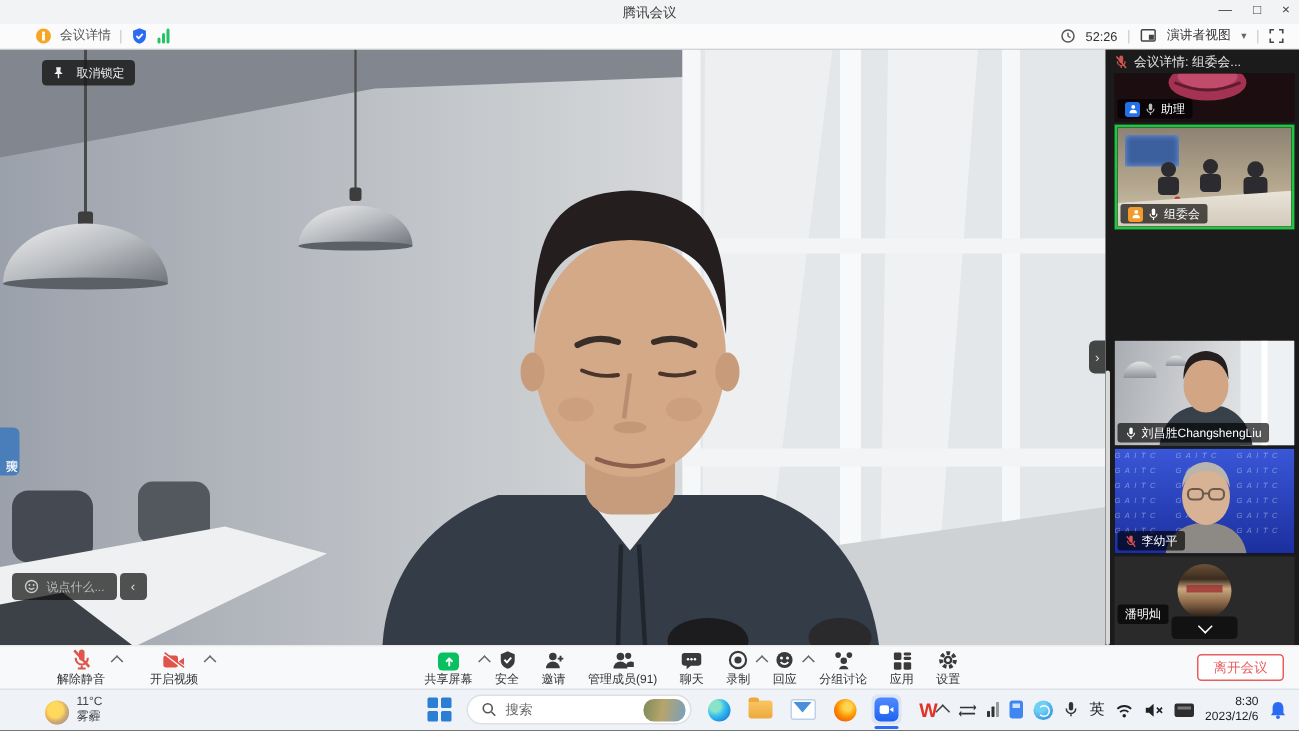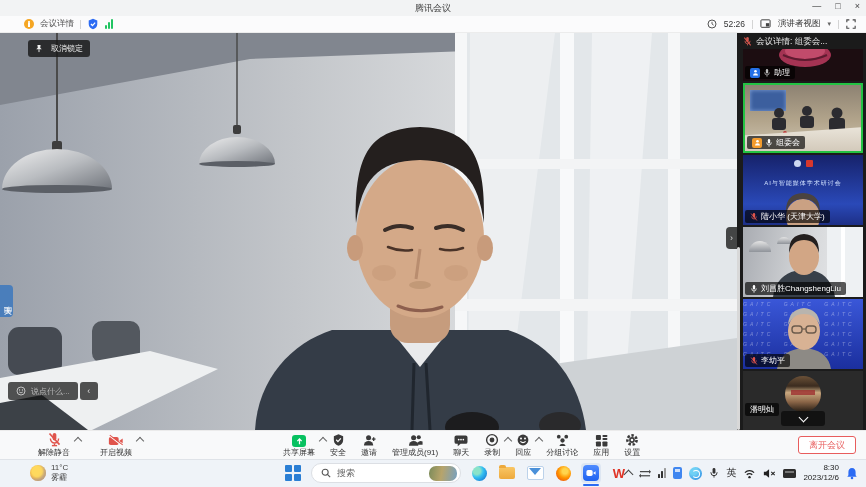--- a/index.html
+++ b/index.html
@@ -101,21 +101,21 @@
   .chevup{position:absolute;right:-11px;top:5px;width:5px;height:5px;border-right:1.2px solid #666;
           border-bottom:1.2px solid #666;transform:rotate(-135deg);}
   .shareic{width:14px;height:12px;background:#07c160;border-radius:3px;display:flex;align-items:center;justify-content:center;}
   .leavebtn{position:absolute;right:10px;top:5px;height:18px;box-sizing:border-box;padding:0 10px;
             border:1px solid #e85d5d;border-radius:3px;color:#e85d5d;font-size:9px;background:#fff;
             display:flex;align-items:center;}
 
   
   .taskbar{position:absolute;left:0;top:459px;width:866px;height:28px;background:#eff3f8;
            border-top:1px solid #dfe3e8;box-sizing:border-box;}
-  .weather{position:absolute;left:30px;top:3px;display:flex;align-items:center;gap:5px;}
+  .weather{position:absolute;left:30px;top:3px;display:flex;align-items:flex-end;gap:5px;}
   .sunic{width:16px;height:16px;border-radius:50%;background:radial-gradient(circle at 45% 40%,#ffd95e 0 40%,#f2a136 70%,#d9862a 100%);
          box-shadow:inset -2px -2px 3px rgba(160,160,170,.7);}
   .wtxt{font-size:8px;line-height:10px;color:#444;}
   .tcenter{position:absolute;left:283px;top:3px;display:flex;align-items:center;gap:8px;}
   .startic{width:16px;height:16px;display:grid;grid-template-columns:7px 7px;grid-gap:2px;}
   .startic i{display:block;width:7px;height:7px;background:#2a7ed4;border-radius:1px;}
   .searchbox{width:150px;height:20px;background:#fff;border:1px solid #dcdfe4;border-radius:11px;
              display:flex;align-items:center;gap:6px;padding:0 3px 0 9px;box-sizing:border-box;}
   .searchbox .ph{font-size:9px;color:#666;flex:1;}
   .searchimg{width:28px;height:15px;border-radius:7px;
@@ -350,41 +350,20 @@
         </span>
         <svg class="micw" width="8" height="10" viewBox="0 0 14 16">
           <rect x="5" y="1" width="4" height="8" rx="2" fill="#fff"></rect>
           <path d="M3,7 a4,4.5 0 0 0 8,0" fill="none" stroke="#fff" stroke-width="1.4"></path>
           <line x1="7" y1="12" x2="7" y2="14.5" stroke="#fff" stroke-width="1.4"></line>
         </svg>
         <span class="lblname">组委会</span>
       </div>
     </div>
 
-    <div class="thumb t3">
-      <div class="t3bg">
-        <div class="t3logos">
-            <i></i>
-            <i></i>
-          </div>
-        <div class="bannertext">AI与智能媒体学术研讨会</div>
-        <svg width="120" height="70" viewBox="0 0 120 70" style="position:absolute;inset:0;">
-          <ellipse cx="60" cy="62" rx="17" ry="18" fill="#caa183"></ellipse>
-          <path d="M43,58 C43,44 48,39 60,38 C72,39 77,44 77,58 C74,48 69,44 60,44 C51,44 46,48 43,58 Z" fill="#4a4340"></path>
-        </svg>
-      </div>
-      <div class="nlabel">
-        <svg class="micw" width="8" height="10" viewBox="0 0 14 16">
-          <rect x="5" y="1" width="4" height="8" rx="2" fill="#e0544c"></rect>
-          <path d="M3,7 a4,4.5 0 0 0 8,0" fill="none" stroke="#e0544c" stroke-width="1.4"></path>
-          <line x1="2" y1="2" x2="12" y2="14" stroke="#e0544c" stroke-width="1.6"></line>
-        </svg>
-        <span class="lblname">陆小华 (天津大学)</span>
-      </div>
-    </div>
 
     <div class="thumb t4">
       <div class="t4bg">
         <div class="minilamp" style="left:6px;top:14px;"></div>
         <div class="minilamp" style="left:34px;top:10px;width:14px;height:7px;"></div>
         <svg width="120" height="70" viewBox="0 0 120 70" style="position:absolute;inset:0;">
           <rect x="84" y="0" width="36" height="70" fill="#eef1f3"></rect>
           <rect x="98" y="0" width="4" height="70" fill="#fff"></rect>
           <path d="M30,70 C32,54 42,46 52,44 L72,44 C82,47 90,56 92,70 Z" fill="#384049"></path>
           <ellipse cx="61" cy="30" rx="15" ry="18" fill="#d2a685"></ellipse>

